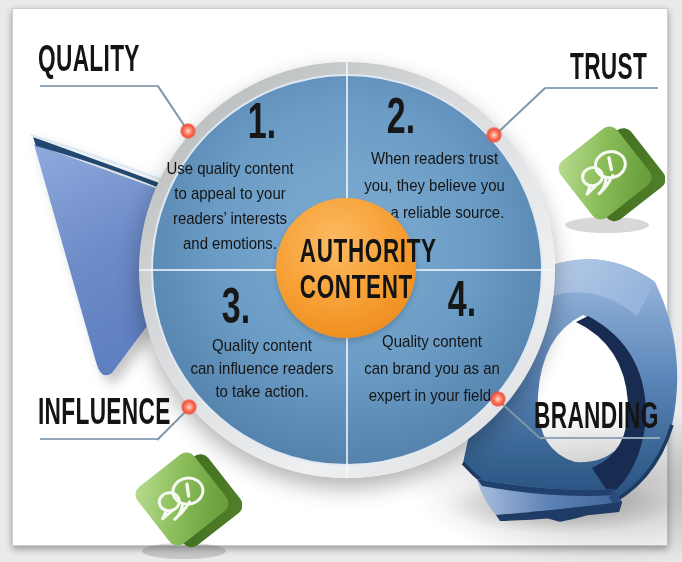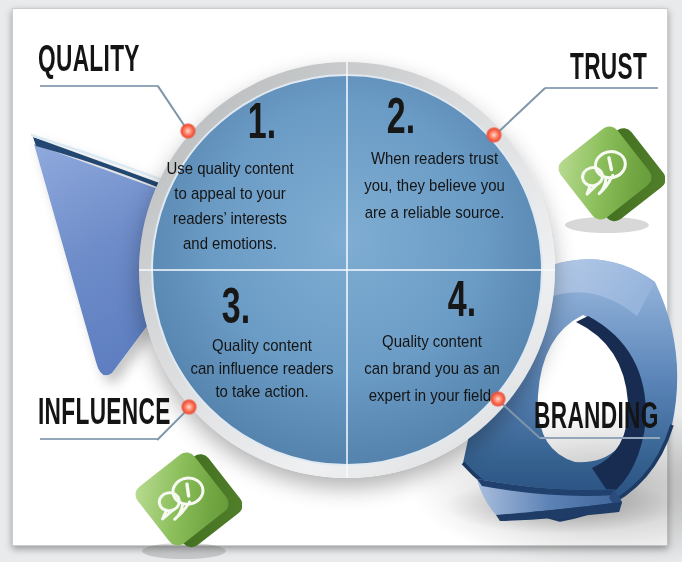--- a/index.html
+++ b/index.html
@@ -131,20 +131,26 @@
     <div>to take action.</div>
   </div>
 
   <div class="num" style="left:417px;top:274px;">4.</div>
   <div class="qtext" style="left:342px;top:328px;width:180px;line-height:27px;">
     <div>Quality content</div>
     <div>can brand you as an</div>
     <div>expert in your field.</div>
   </div>
 
+  <div class="center-circle">
+    <div class="center-label">
+      <div>AUTHORITY</div>
+      <div>CONTENT</div>
+    </div>
+  </div>
 
   <div class="hd" style="left:38px;top:41px;">QUALITY</div>
   <div class="rule" style="left:40px;top:85px;width:118px;"></div>
   <div class="leader" style="left:158px;top:85px;width:54px;transform:rotate(56.3deg);"></div>
   <div class="dot" style="left:180px;top:123px;"></div>
 
   <div class="hd" style="left:570px;top:49px;">TRUST</div>
   <div class="rule" style="left:545px;top:87px;width:113px;"></div>
   <div class="leader" style="left:494px;top:135px;width:70px;transform:rotate(-43.3deg);"></div>
   <div class="dot" style="left:486px;top:127px;"></div>

